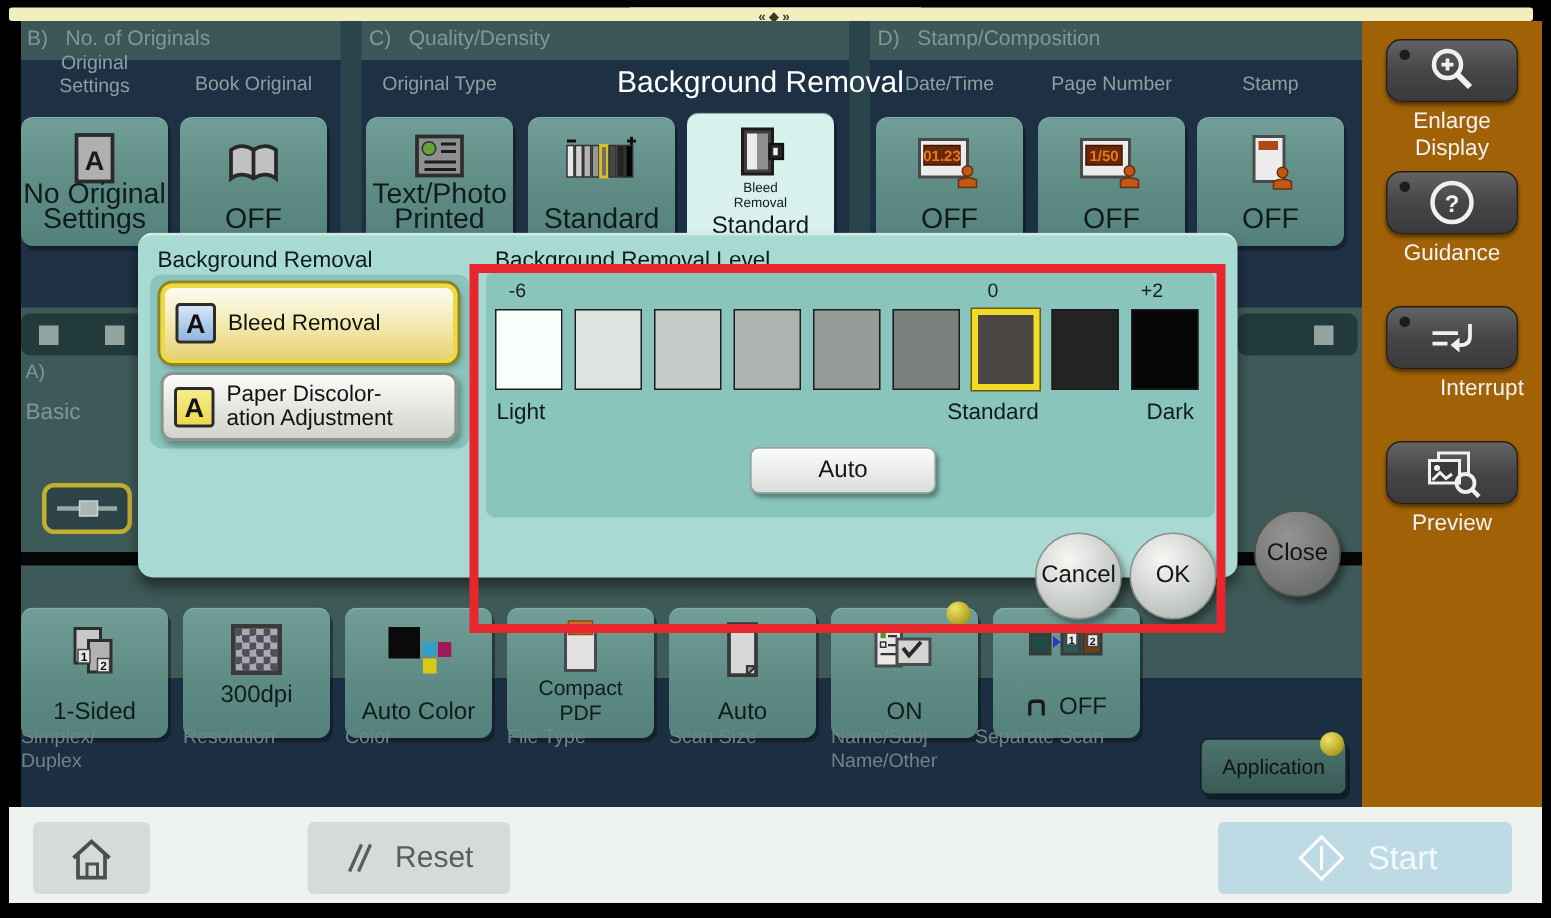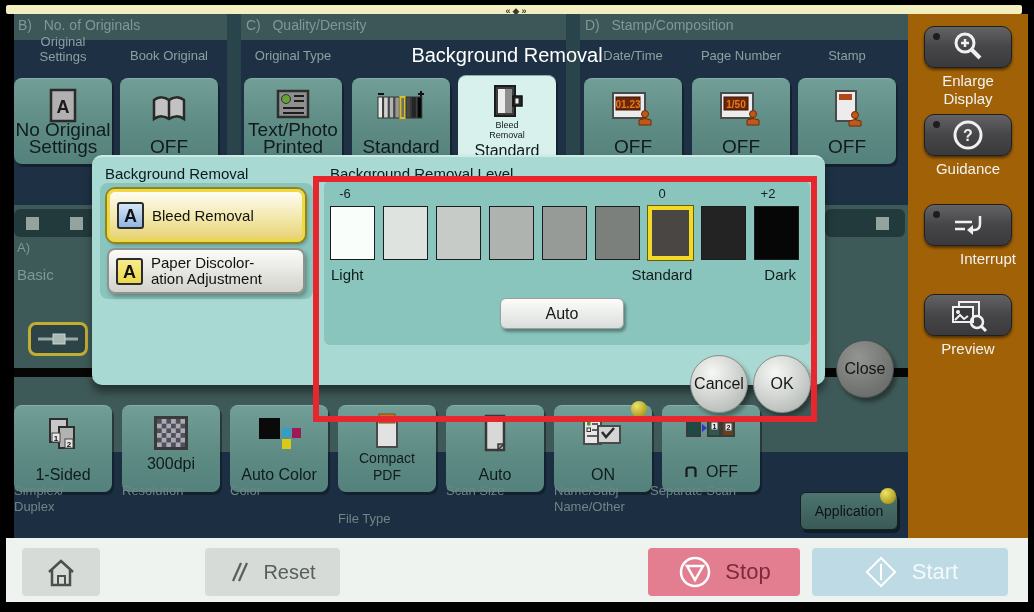--- a/index.html
+++ b/index.html
@@ -335,21 +335,21 @@
         </svg>
       <span>OFF</span>
     </div>
   </div>
   <div class="abs ydot" style="left:631px;top:401px;"></div>
 
   <div class="abs bot-label pre" style="left:14px;width:98px;">Simplex/
 Duplex</div>
   <div class="abs bot-label" style="left:122px;width:98px;">Resolution</div>
   <div class="abs bot-label" style="left:230px;width:98px;">Color</div>
-  <div class="abs bot-label" style="left:338px;width:98px;margin-top:28px;">File Type</div>
+  <div class="abs bot-label" style="left:338px;width:98px;">File Type</div>
   <div class="abs bot-label" style="left:446px;width:98px;">Scan Size</div>
   <div class="abs bot-label pre" style="left:554px;width:98px;">Name/Subj
 Name/Other</div>
   <div class="abs bot-label" style="left:650px;width:122px;">Separate Scan</div>
 
   <div class="abs" id="app-btn">Application</div>
   <div class="abs ydot" style="left:880px;top:488px;"></div>
 
   <div class="abs" id="close-btn">Close</div>
 
@@ -445,27 +445,20 @@
         <rect x="15" y="20" width="7" height="9" fill="none" stroke="#4a504c" stroke-width="2"></rect>
       </svg>
   </div>
   <div class="abs foot-btn" id="reset-btn">
     <svg width="22" height="24" viewBox="0 0 22 24">
         <line x1="4" y1="21" x2="12" y2="3" stroke="#55605c" stroke-width="2.2"></line>
         <line x1="10" y1="21" x2="18" y2="3" stroke="#55605c" stroke-width="2.2"></line>
       </svg>
     <span>Reset</span>
   </div>
-  <div class="abs foot-btn" id="stop-btn">
-    <svg width="36" height="36" viewBox="0 0 36 36">
-        <circle cx="18" cy="18" r="14" fill="none" stroke="#fff" stroke-width="2.5"></circle>
-        <path d="M10,12 H26 L18,26 Z" fill="none" stroke="#fff" stroke-width="2.5"></path>
-      </svg>
-    <span>Stop</span>
-  </div>
   <div class="abs foot-btn" id="start-btn">
     <svg width="38" height="38" viewBox="0 0 38 38">
         <rect x="9" y="9" width="20" height="20" fill="none" stroke="#fff" stroke-width="2" transform="rotate(45 19 19)"></rect>
         <line x1="19" y1="11" x2="19" y2="27" stroke="#fff" stroke-width="2"></line>
       </svg>
     <span>Start</span>
   </div>
 
 </div>
 

